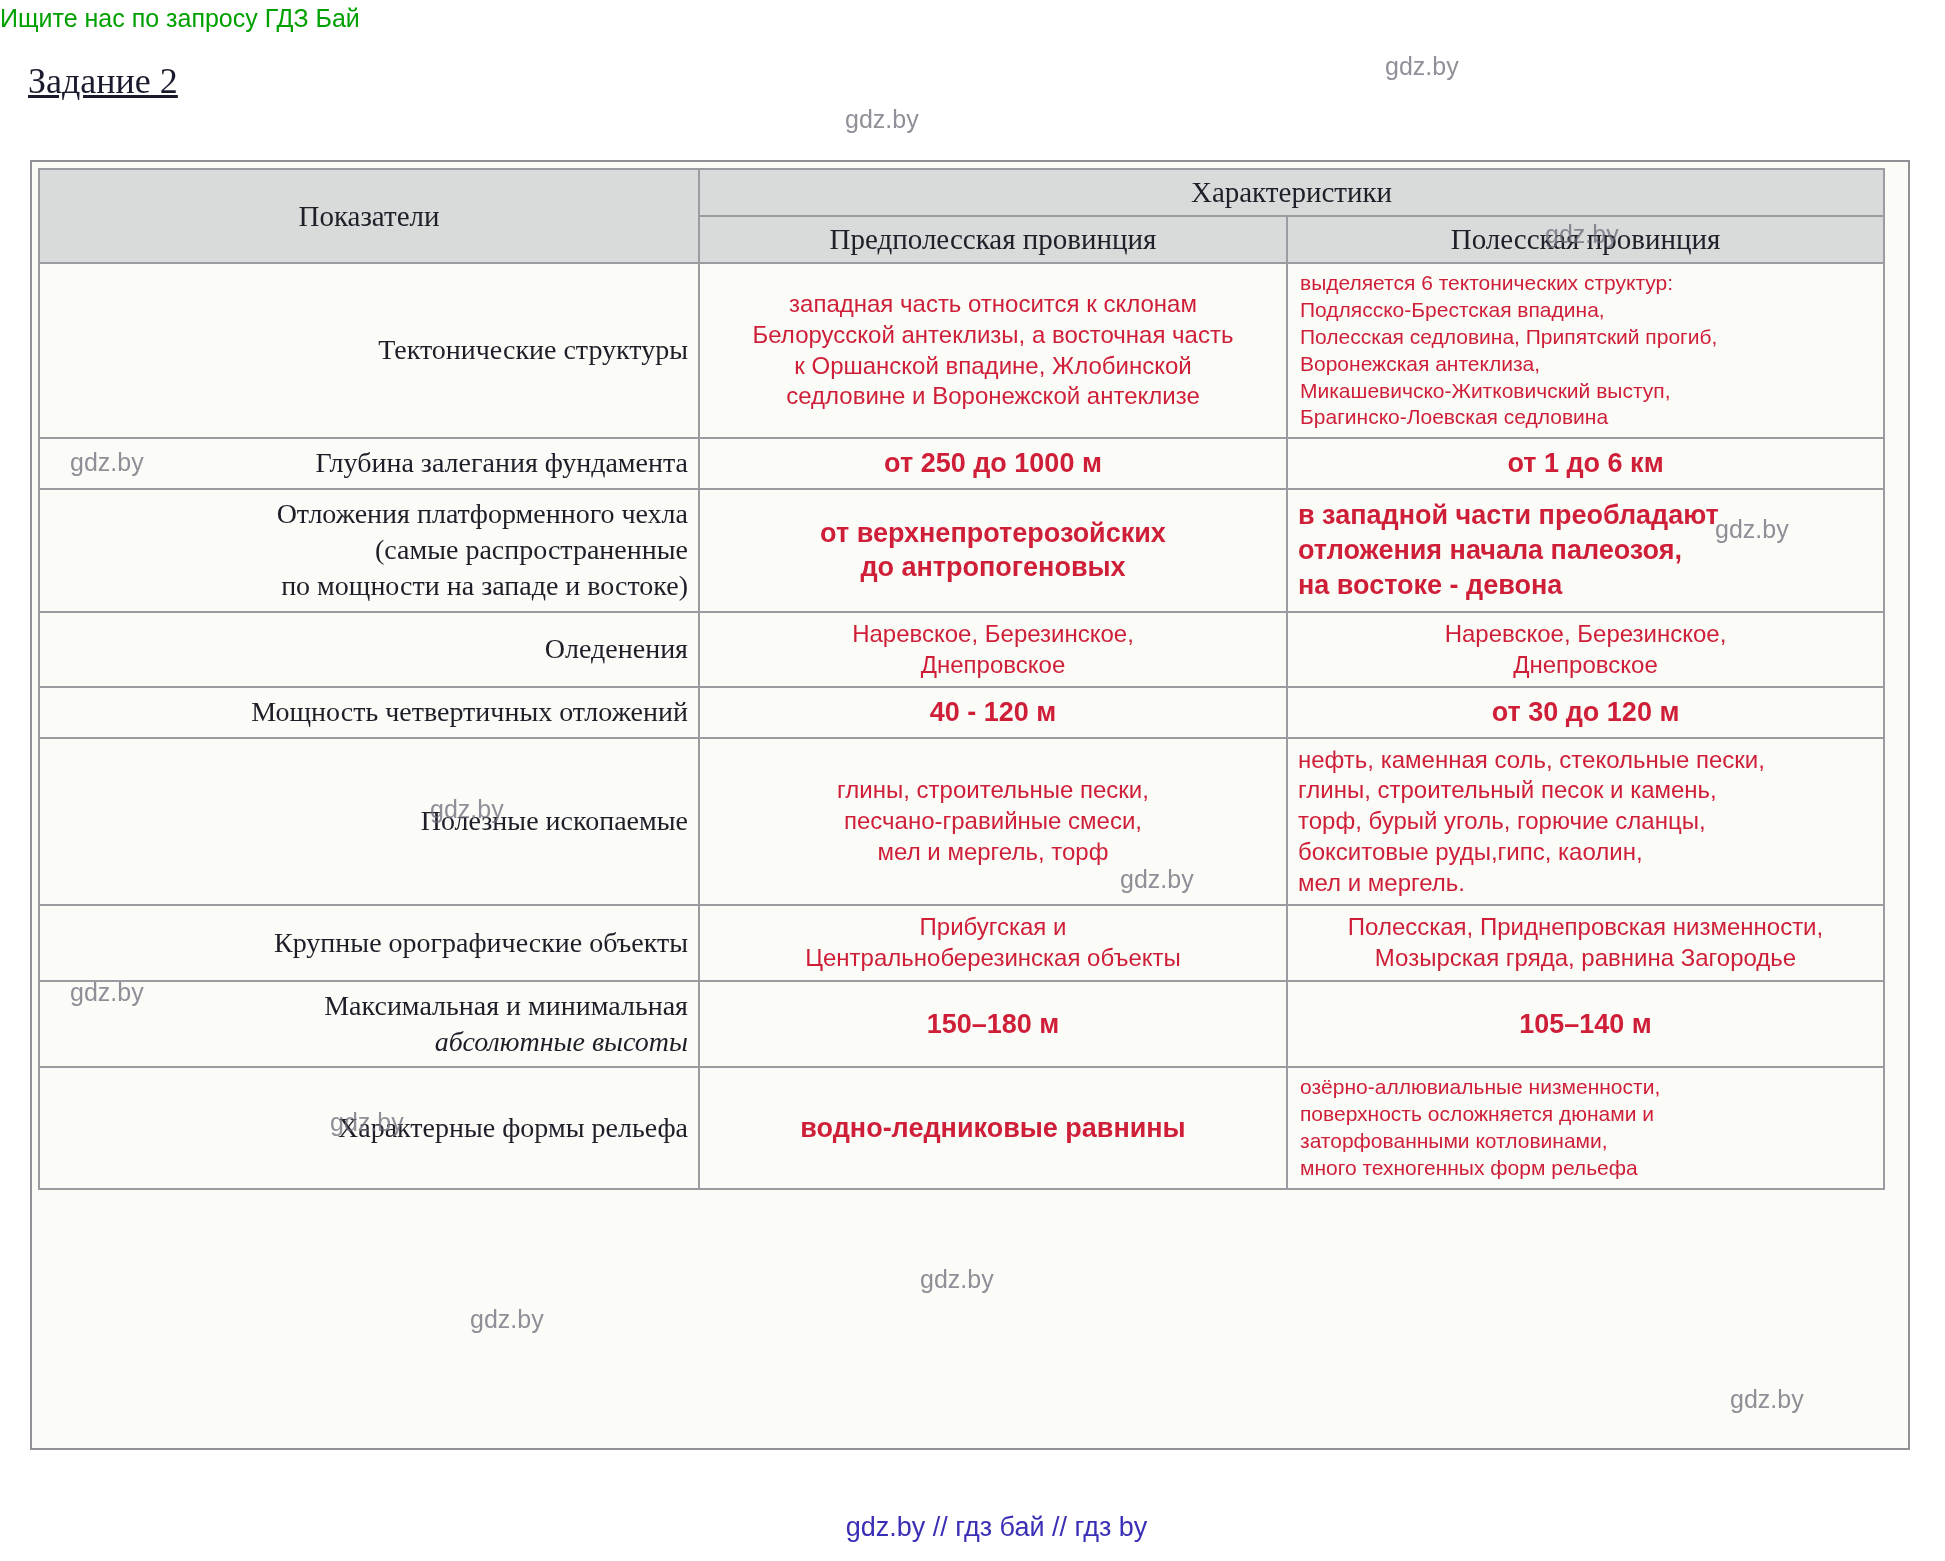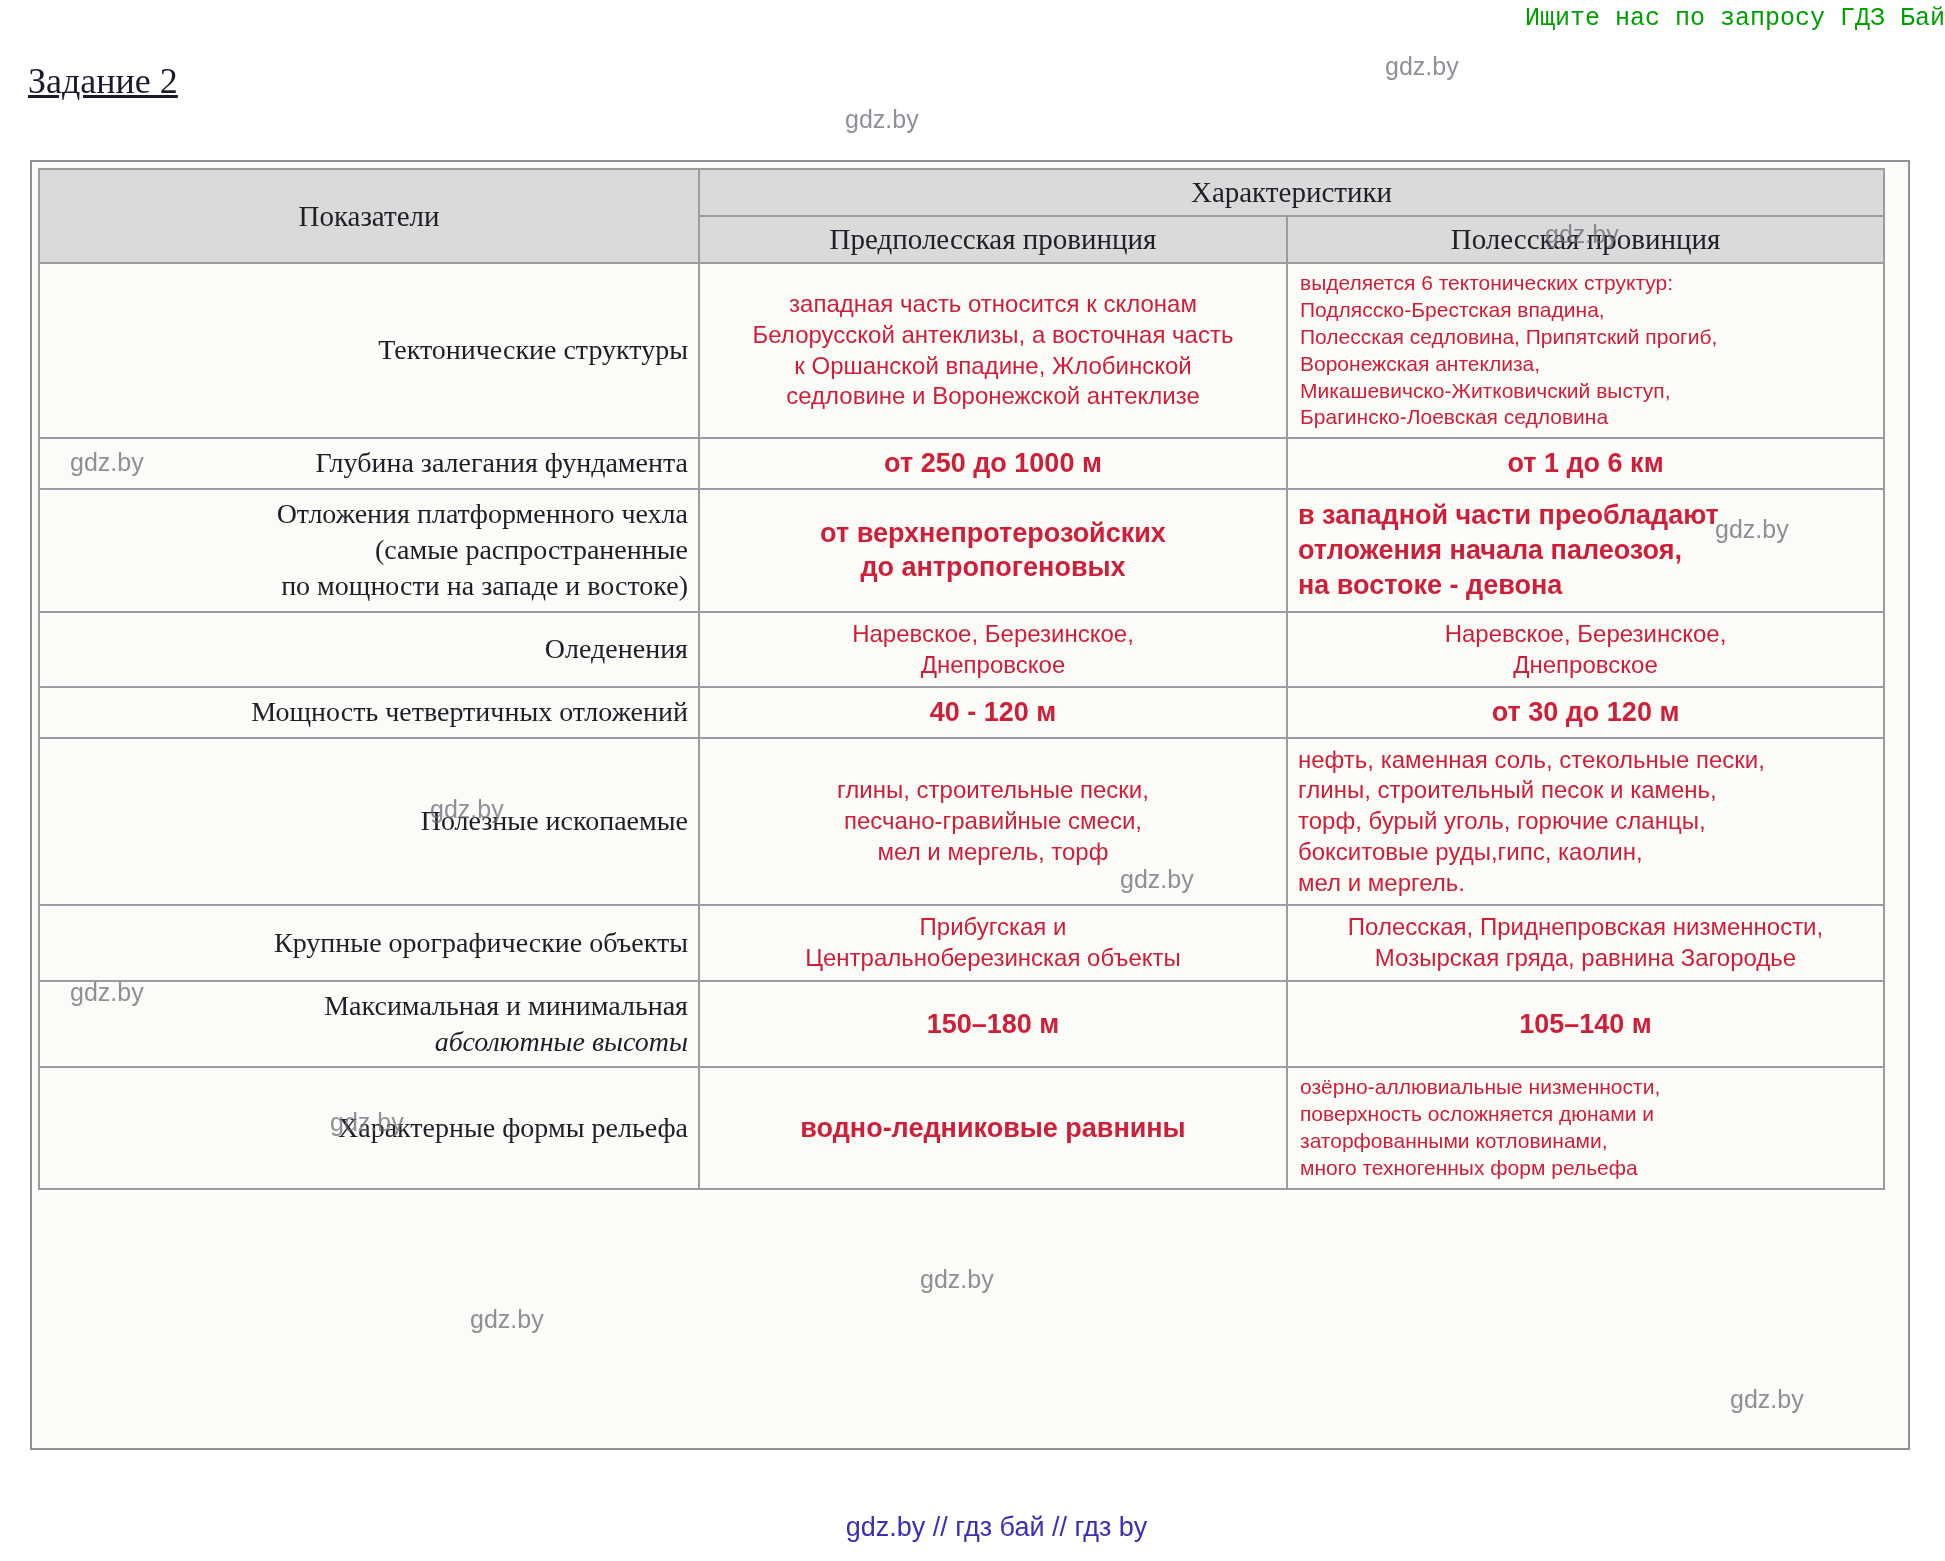--- a/index.html
+++ b/index.html
@@ -13,24 +13,24 @@
     position: relative;
     font-family: "Liberation Sans", sans-serif;
     overflow: hidden;
   }
 
   .top-banner {
     position: absolute;
     top: 4px;
     left: 0;
     width: 100%;
-    text-align: right;
+    text-align: left;
     color: #00a000;
     font-size: 25px;
-    font-family: Liberation Mono, monospace;
+    font-family: Liberation Sans, sans-serif;
   }
 
   .task-title {
     position: absolute;
     top: 60px;
     left: 28px;
     font-size: 36px;
     color: #1a1a2e;
     font-family: "Liberation Serif", serif;
     text-decoration: underline;

